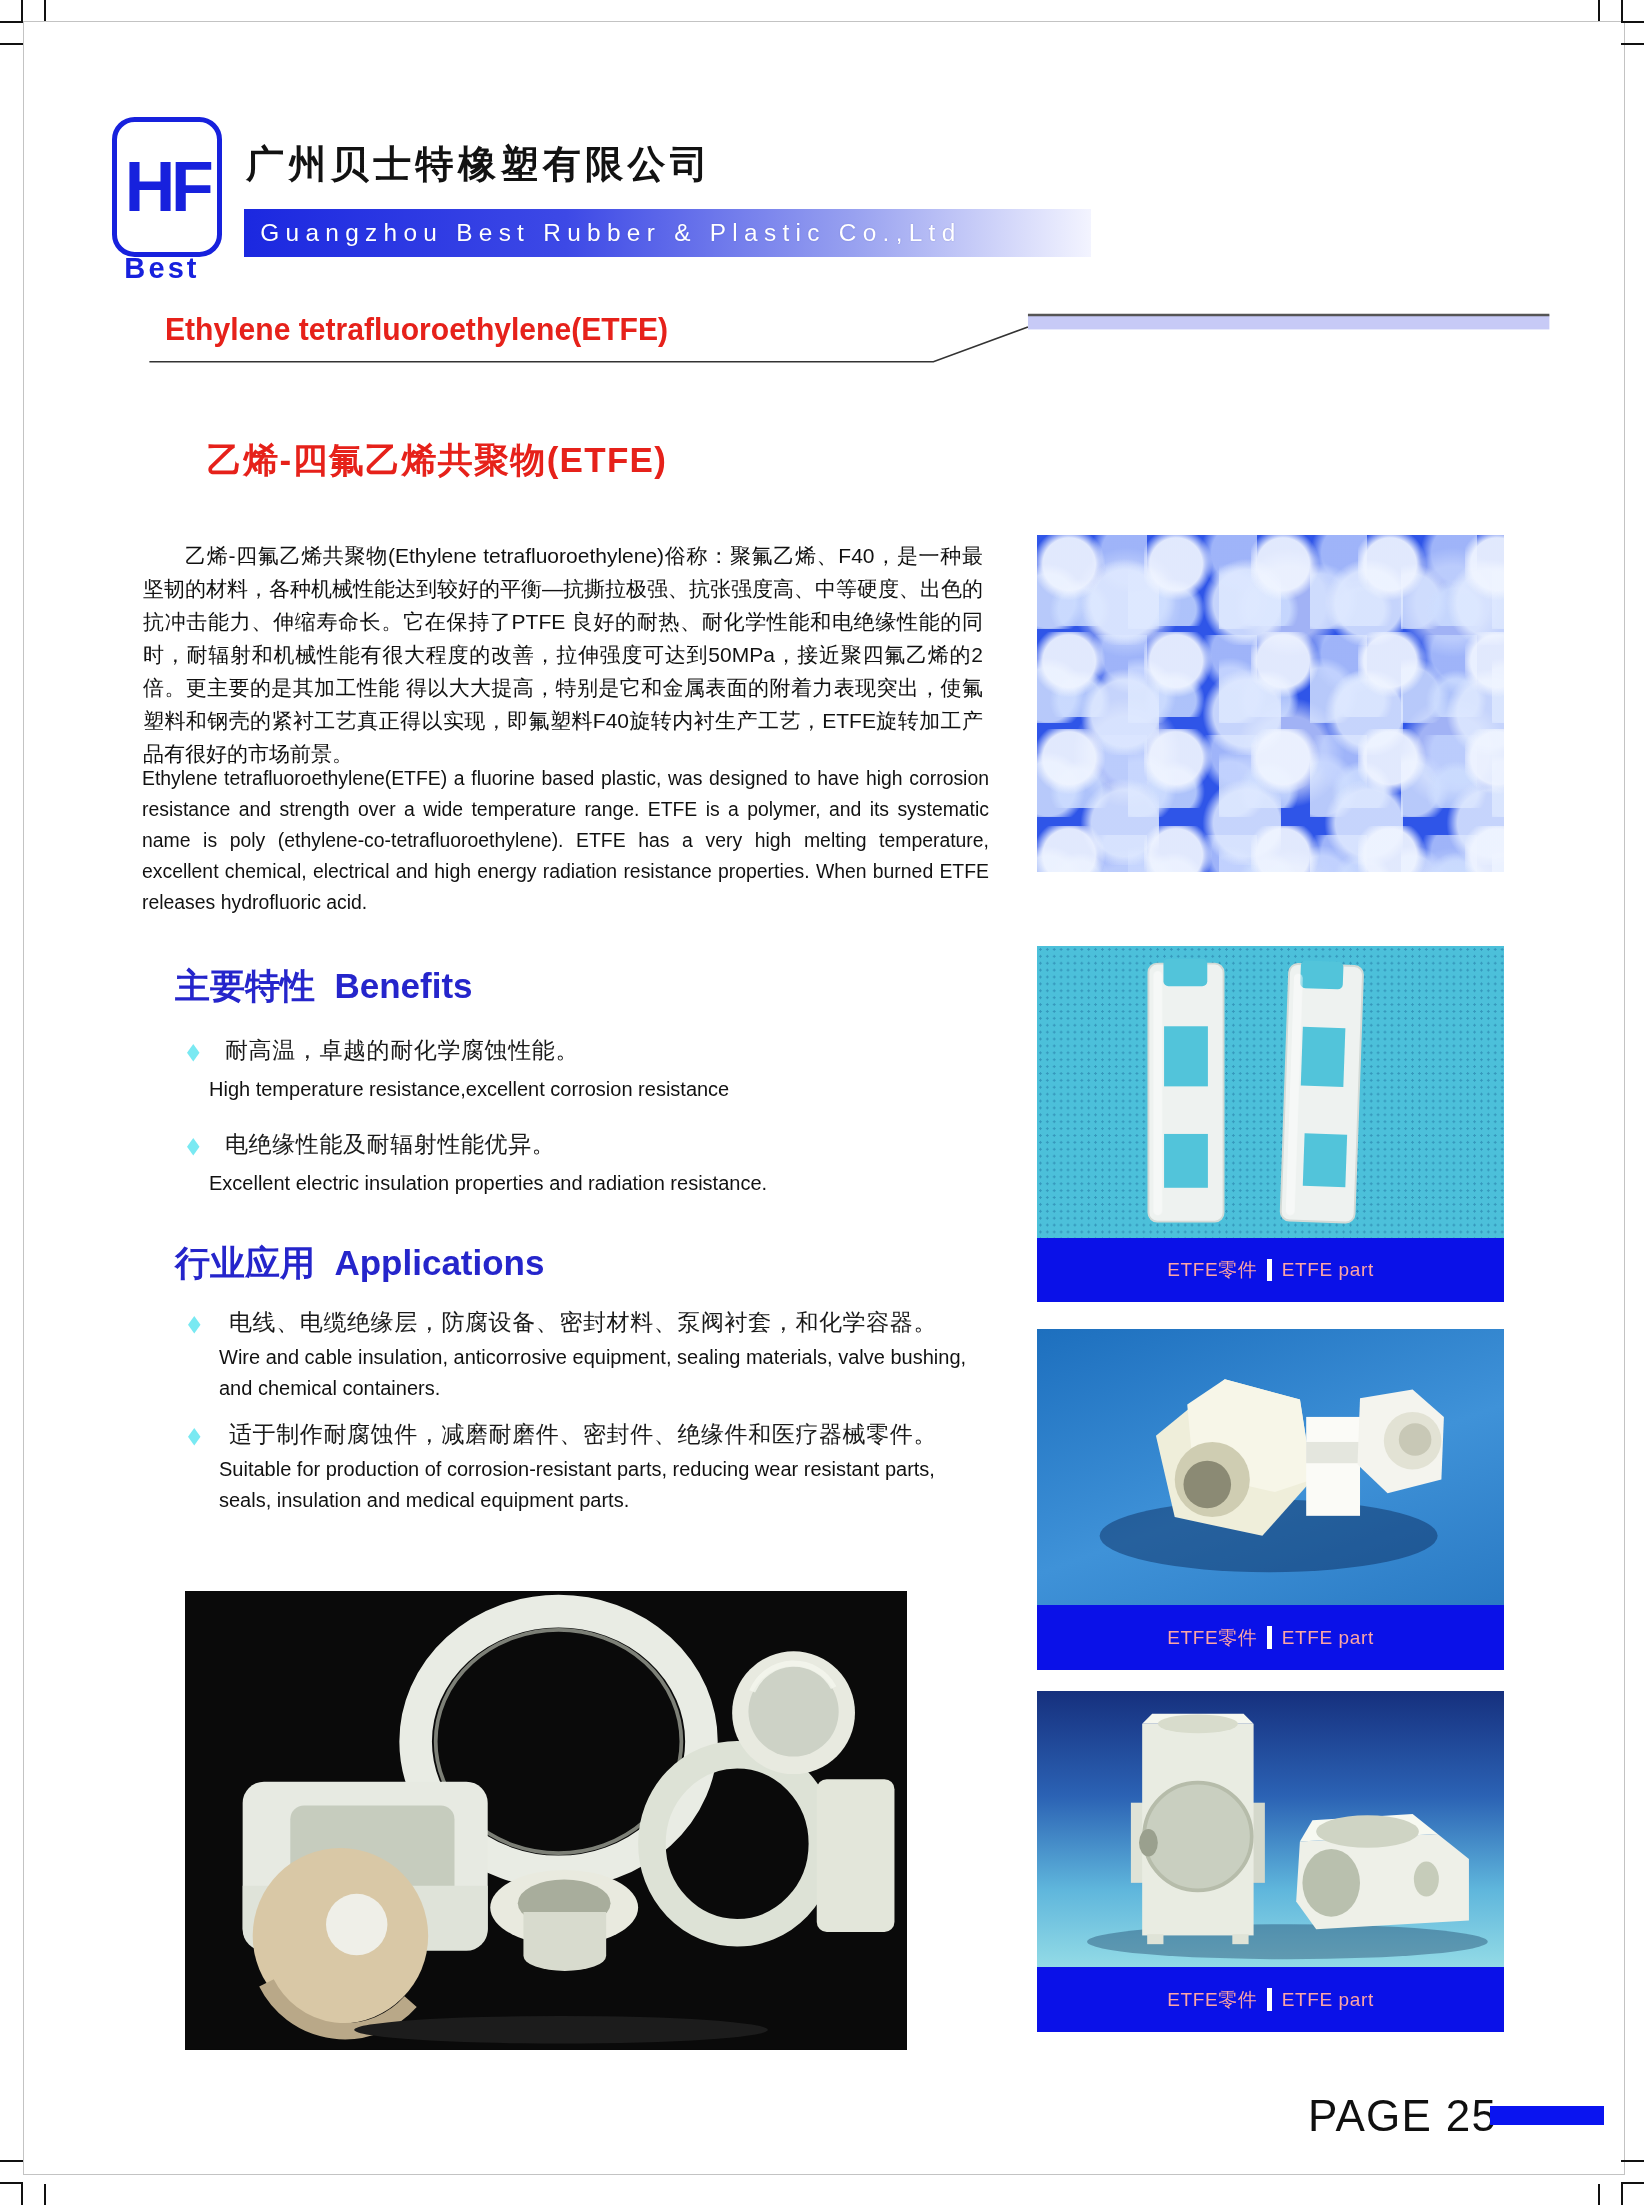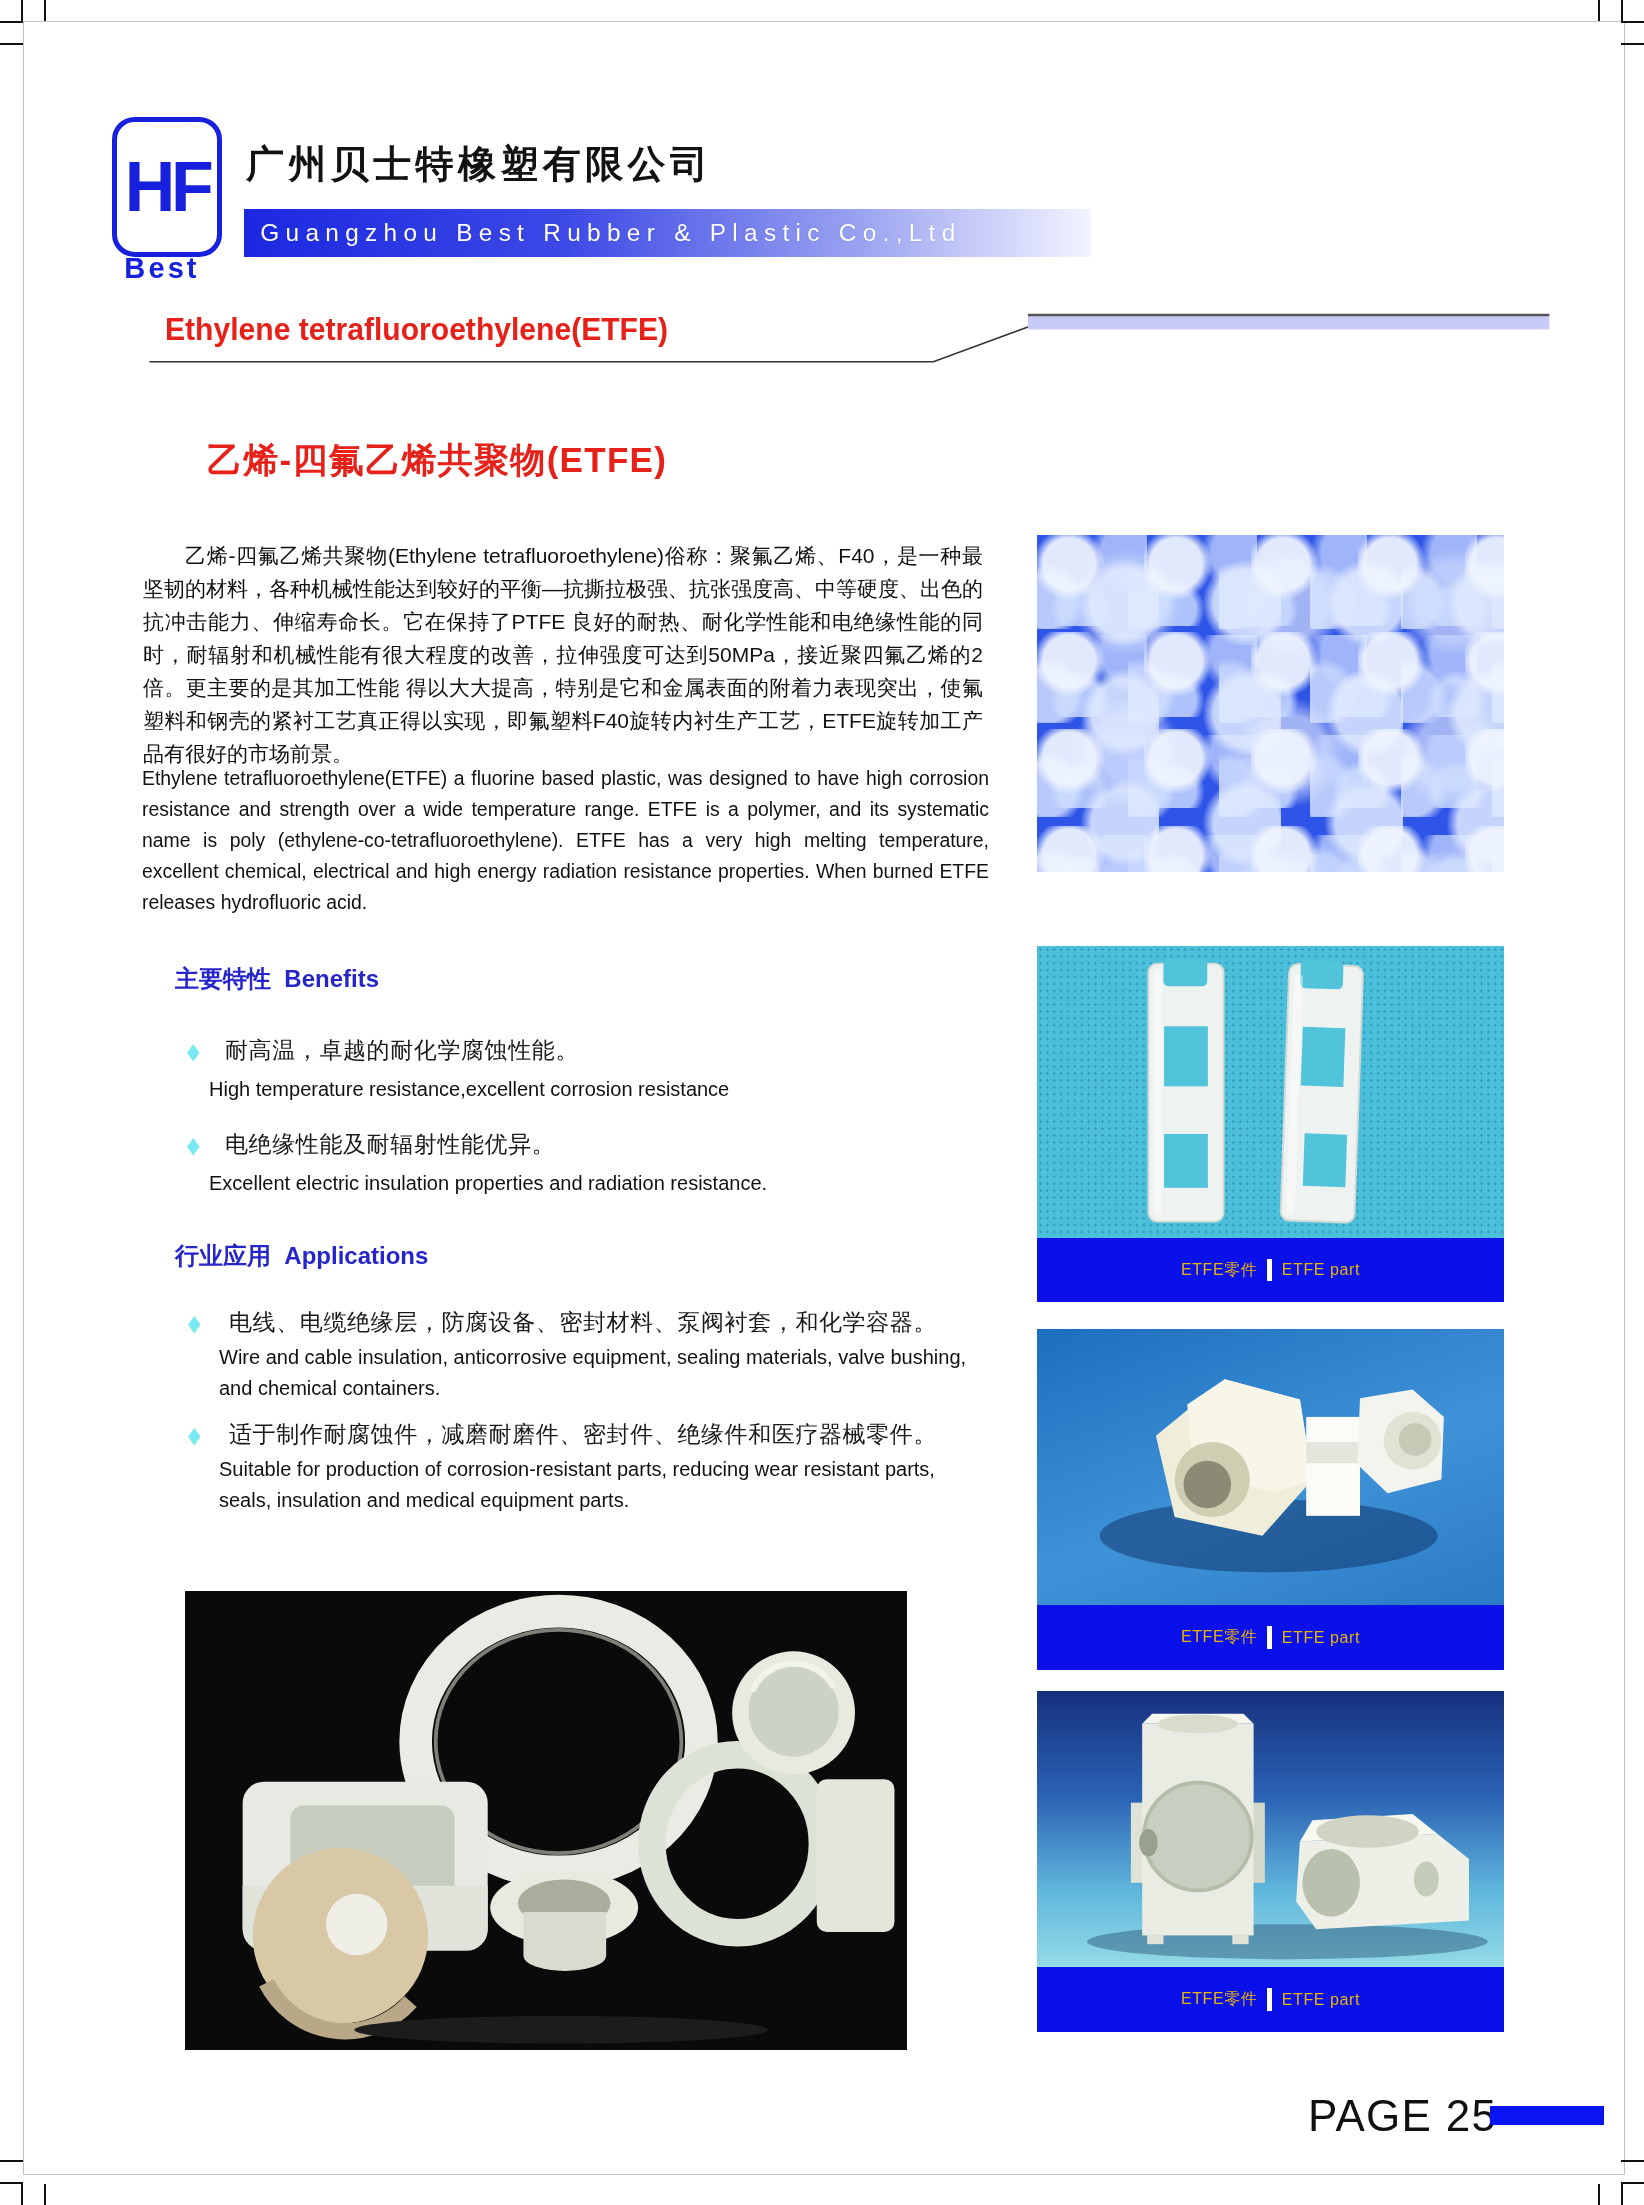--- a/index.html
+++ b/index.html
@@ -24,29 +24,29 @@
 
   
   .sec-title-en{left:165px;top:311px;font-size:32px;font-weight:bold;color:#e6211a;transform:scaleX(.94);transform-origin:left;white-space:pre;}
   .sec-subtitle-zh{left:207px;top:405px;font-size:35px;font-weight:bold;color:#e6211a;letter-spacing:1.3px;white-space:pre;margin-top:32px;}
 
   
   .intro-zh{left:143px;top:539px;width:840px;font-size:21px;line-height:33px;text-align:justify;text-indent:2em;color:#111;}
   .intro-en{left:142px;top:763px;width:847px;font-size:19.4px;line-height:31px;text-align:justify;color:#111;}
 
   
-  .blue-heading{font-size:24px;font-weight:600;color:#2525cb;white-space:pre-wrap;}
+  .blue-heading{font-size:35px;font-weight:600;color:#2525cb;white-space:pre-wrap;}
 
   .bullet{width:12.5px;height:17.5px;background:#79e9f2;clip-path:polygon(50% 0,100% 50%,50% 100%,0 50%);}
   .item-zh{font-size:23px;color:#1a1a1a;letter-spacing:0.6px;white-space:pre;margin-left:16px;}
   .item-en{font-size:20px;color:#111;line-height:31px;}
 
   
   .caption-bar{background:#0a11e8;display:flex;align-items:center;justify-content:center;gap:10px;}
-  .caption-bar span{color:#eab308;font-size:16px;letter-spacing:0.6px;}
+  .caption-bar span{color:#fca5a5;font-size:19px;letter-spacing:0.6px;}
   .cap-sep{width:4.4px;height:22.6px;background:#ffffff;}
 
   .pellets{left:1037px;top:535px;width:467px;height:337px;
     background-color:#2f55e8;
     background-image:
       radial-gradient(circle at 30% 30%, rgba(240,245,255,.92) 0 26%, rgba(240,245,255,0) 36%),
       radial-gradient(circle at 72% 62%, rgba(224,234,255,.85) 0 30%, rgba(224,234,255,0) 40%),
       radial-gradient(circle at 46% 82%, rgba(206,222,255,.8) 0 24%, rgba(206,222,255,0) 34%),
       radial-gradient(circle at 86% 18%, rgba(196,212,255,.75) 0 24%, rgba(196,212,255,0) 33%),
       radial-gradient(circle at 12% 70%, rgba(218,230,255,.8) 0 26%, rgba(218,230,255,0) 36%),

